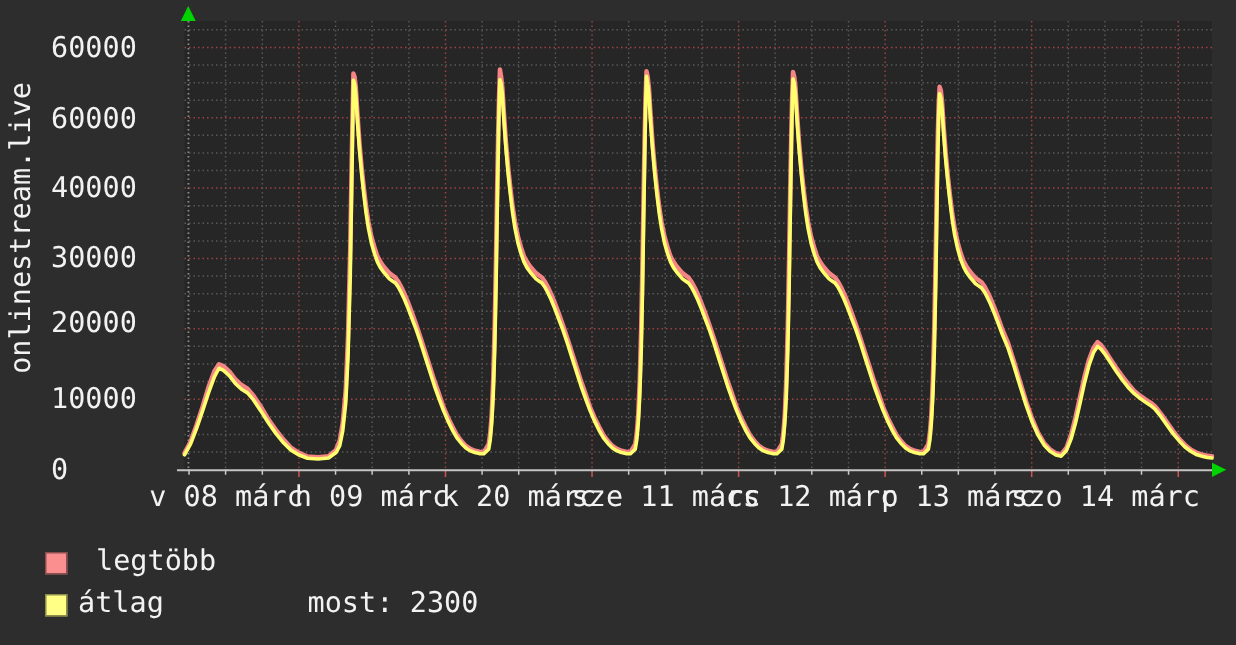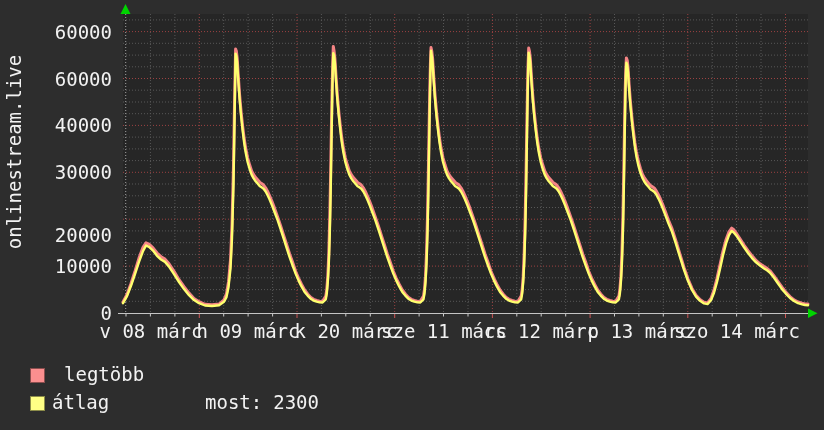--- a/index.html
+++ b/index.html
@@ -4,21 +4,21 @@
 <style>
   html,body{margin:0;padding:0;}
   body{width:824px;height:430px;background:#2d2d2d;position:relative;overflow:hidden;
        font-family:"DejaVu Sans Mono","Liberation Mono",monospace;color:#f2f2f2;}
   #canvas{position:absolute;left:0;top:0;width:824px;height:430px;}
   #plot{position:absolute;left:0;top:0;}
   .vtitle{position:absolute;top:263px;left:3px;width:222px;text-align:center;
           transform:rotate(-90deg);transform-origin:0 0;font-size:19px;line-height:22px;
           white-space:nowrap;}
   .ylab{position:absolute;left:34px;width:78px;height:22px;line-height:22px;
-        text-align:right;font-size:19px;}
+        font-size:19px;}
   .xlab{position:absolute;top:320px;width:200px;height:22px;line-height:22px;
         text-align:center;font-size:19px;white-space:pre;}
   .swatch{position:absolute;left:30px;width:13px;height:13px;border:1px solid rgba(0,0,0,0.45);}
   .sw1{top:368px;}
   .sw2{top:396px;}
   .ltext{position:absolute;left:52px;font-size:19px;line-height:22px;white-space:pre;}
   .lt1{top:363px;margin-left:12px;}
   .lt2{top:391px;}
   .stat{position:absolute;top:391px;font-size:19px;line-height:22px;white-space:pre;}
   .stat .v{margin-left:11px;}
@@ -117,21 +117,21 @@
       <line x1="118" y1="313.5" x2="812" y2="313.5" stroke="#c4c4c4" stroke-width="1.2"></line>
       <polygon points="120.5,14 130.5,14 125.5,4" fill="#00d400"></polygon>
       <polygon points="808,308.5 808,318 817.5,313.2" fill="#00d400"></polygon>
       <polyline points="123,302.0 127,294.5 131,283.5 135,271.3 139,258.1 143,247.3 146,242.9 149,244.1 153,247.8 157,253.0 161,256.7 165,259.1 169,263.8 174,271.3 179,279.7 184,286.7 189,293.1 194,298.5 199,301.7 205,304.3 212,304.8 219,304.1 224,299.9 226.5,293.8 228.5,282.0 230.5,260.0 232,224.8 233.5,165.3 234.6,99.6 235.6,49.0 236.4,51.3 237.2,58.3 238.2,74.7 239.6,94.9 241.1,111.8 242.6,125.9 244.1,138.1 245.6,147.9 247.6,157.8 249.6,164.8 251.6,170.9 253.6,174.6 255.6,177.5 257.6,179.8 259.6,182.1 261.6,183.6 263.6,185.0 265.6,187.8 267.6,191.5 269.6,195.8 272.1,201.8 274.6,208.4 277.6,216.9 280.6,225.8 283.6,235.1 286.6,244.5 289.6,253.9 292.6,262.3 295.6,271.3 298.6,278.3 301.6,284.4 304.6,290.0 307.6,294.0 310.6,297.3 313.6,299.3 316.6,300.5 319.6,301.2 322.6,301.4 325.8,296.1 326.8,289.1 327.8,276.4 328.8,253.4 329.8,216.9 330.7,170.0 331.4,127.7 332.1,90.2 332.7,64.4 333.3,46.4 334.1,51.3 334.9,58.3 335.9,74.7 337.3,94.9 338.8,111.8 340.3,125.9 341.8,138.1 343.3,147.9 345.3,157.8 347.3,164.8 349.3,170.9 351.3,174.6 353.3,177.5 355.3,179.8 357.3,182.1 359.3,183.6 361.3,185.0 363.3,187.8 365.3,191.5 367.3,195.8 369.8,201.8 372.3,208.4 375.3,216.9 378.3,225.8 381.3,235.1 384.3,244.5 387.3,253.9 390.3,262.3 393.3,271.3 396.3,278.3 399.3,284.4 402.3,290.0 405.3,294.0 408.3,297.3 411.3,299.3 414.3,300.5 417.3,301.2 420.3,301.4 423.5,296.1 424.5,289.1 425.5,276.4 426.5,253.4 427.5,216.9 428.4,170.0 429.1,127.7 429.8,90.2 430.4,64.4 431,47.5 431.8,51.3 432.6,58.3 433.6,74.7 435,94.9 436.5,111.8 438,125.9 439.5,138.1 441,147.9 443,157.8 445,164.8 447,170.9 449,174.6 451,177.5 453,179.8 455,182.1 457,183.6 459,185.0 461,187.8 463,191.5 465,195.8 467.5,201.8 470,208.4 473,216.9 476,225.8 479,235.1 482,244.5 485,253.9 488,262.3 491,271.3 494,278.3 497,284.4 500,290.0 503,294.0 506,297.3 509,299.3 512,300.5 515,301.2 518,301.4 521.2,296.1 522.2,289.1 523.2,276.4 524.2,253.4 525.2,216.9 526.1,170.0 526.8,127.7 527.5,90.2 528.1,64.4 528.7,48.0 529.5,51.3 530.3,58.3 531.3,74.7 532.7,94.9 534.2,111.8 535.7,125.9 537.2,138.1 538.7,147.9 540.7,157.8 542.7,164.8 544.7,170.9 546.7,174.6 548.7,177.5 550.7,179.8 552.7,182.1 554.7,183.6 556.7,185.0 558.7,187.8 560.7,191.5 562.7,195.8 565.2,201.8 567.7,208.4 570.7,216.9 573.7,225.8 576.7,235.1 579.7,244.5 582.7,253.9 585.7,262.3 588.7,271.3 591.7,278.3 594.7,284.4 597.7,290.0 600.7,294.0 603.7,297.3 606.7,299.3 609.7,300.5 612.7,301.2 615.7,301.4 618.9,296.1 619.9,289.1 620.9,276.4 621.9,253.4 622.9,216.9 623.8,170.0 624.5,127.7 625.2,90.2 625.8,69.1 626.4,57.9 627.2,60.2 628,67.2 629,83.2 630.4,101.5 631.9,117.4 633.4,131.0 634.9,142.8 636.4,152.1 638.4,161.5 640.4,168.5 642.4,174.2 644.4,177.9 646.4,180.7 648.4,183.1 650.4,185.4 652.4,186.8 654.4,188.2 656.4,191.1 658.4,194.8 660.4,199.0 662.9,205.1 665.4,211.7 668.4,220.1 672,228.6 676,241.2 680,254.4 684,267.5 688,279.0 692,288.4 696,295.3 700,299.6 704,302.2 707.5,302.9 711,298.5 714,290.0 717,278.3 720,264.7 723,251.1 726,239.8 729,231.9 731.7,228.1 734,230.0 737,234.2 740,238.9 744,245.0 748,250.6 752,255.8 756,260.5 760,263.8 764,266.6 767,268.4 770,270.8 774,275.9 778,281.6 782,287.2 786,292.4 790,296.6 794,299.9 798,302.0 802,303.2 805,303.9 808,304.1" fill="none" stroke="#f58585" stroke-width="3" stroke-linejoin="round" stroke-linecap="round"></polyline>
       <polyline points="123,303.2 127,296.1 131,285.8 135,274.1 139,261.9 143,251.1 146,245.5 149,246.9 153,250.6 157,255.8 161,259.5 165,261.9 169,266.6 174,274.1 179,282.0 184,289.1 189,295.2 194,300.1 199,303.2 205,305.5 212,306.0 219,305.3 224,301.7 226.5,297.1 228.5,287.2 230.5,268.4 232,238.0 233.5,184.0 234.6,116.0 235.6,53.6 236.4,56.0 237.2,63.0 238.2,79.4 239.6,99.1 241.1,116.0 242.6,130.1 244.1,142.3 245.6,152.1 247.6,162.0 249.6,169.0 251.6,174.6 253.6,178.4 255.6,181.2 257.6,183.6 259.6,185.9 261.6,187.3 263.6,188.7 265.6,191.5 267.6,195.3 269.6,199.5 272.1,205.6 274.6,212.2 277.6,220.1 280.6,229.0 283.6,238.4 286.6,247.8 289.6,257.2 292.6,265.6 295.6,273.6 298.6,280.6 301.6,286.7 304.6,291.9 307.6,295.6 310.6,298.7 313.6,300.6 316.6,301.7 319.6,302.4 322.6,302.5 325.8,299.4 326.8,293.3 327.8,282.0 328.8,263.8 329.8,233.3 330.7,191.1 331.4,146.5 332.1,104.3 332.7,71.5 333.3,53.2 334.1,56.0 334.9,63.0 335.9,79.4 337.3,99.1 338.8,116.0 340.3,130.1 341.8,142.3 343.3,152.1 345.3,162.0 347.3,169.0 349.3,174.6 351.3,178.4 353.3,181.2 355.3,183.6 357.3,185.9 359.3,187.3 361.3,188.7 363.3,191.5 365.3,195.3 367.3,199.5 369.8,205.6 372.3,212.2 375.3,220.1 378.3,229.0 381.3,238.4 384.3,247.8 387.3,257.2 390.3,265.6 393.3,273.6 396.3,280.6 399.3,286.7 402.3,291.9 405.3,295.6 408.3,298.7 411.3,300.6 414.3,301.7 417.3,302.4 420.3,302.5 423.5,299.4 424.5,293.3 425.5,282.0 426.5,263.8 427.5,233.3 428.4,191.1 429.1,146.5 429.8,104.3 430.4,71.5 431,50.8 431.8,56.0 432.6,63.0 433.6,79.4 435,99.1 436.5,116.0 438,130.1 439.5,142.3 441,152.1 443,162.0 445,169.0 447,174.6 449,178.4 451,181.2 453,183.6 455,185.9 457,187.3 459,188.7 461,191.5 463,195.3 465,199.5 467.5,205.6 470,212.2 473,220.1 476,229.0 479,238.4 482,247.8 485,257.2 488,265.6 491,273.6 494,280.6 497,286.7 500,291.9 503,295.6 506,298.7 509,300.6 512,301.7 515,302.4 518,302.5 521.2,299.4 522.2,293.3 523.2,282.0 524.2,263.8 525.2,233.3 526.1,191.1 526.8,146.5 527.5,104.3 528.1,71.5 528.7,52.7 529.5,56.0 530.3,63.0 531.3,79.4 532.7,99.1 534.2,116.0 535.7,130.1 537.2,142.3 538.7,152.1 540.7,162.0 542.7,169.0 544.7,174.6 546.7,178.4 548.7,181.2 550.7,183.6 552.7,185.9 554.7,187.3 556.7,188.7 558.7,191.5 560.7,195.3 562.7,199.5 565.2,205.6 567.7,212.2 570.7,220.1 573.7,229.0 576.7,238.4 579.7,247.8 582.7,257.2 585.7,265.6 588.7,273.6 591.7,280.6 594.7,286.7 597.7,291.9 600.7,295.6 603.7,298.7 606.7,300.6 609.7,301.7 612.7,302.4 615.7,302.5 618.9,299.4 619.9,293.3 620.9,282.0 621.9,263.8 622.9,233.3 623.8,191.1 624.5,146.5 625.2,104.3 625.8,76.2 626.4,62.6 627.2,64.9 628,71.9 629,87.9 630.4,105.7 631.9,121.6 633.4,135.2 634.9,147.0 636.4,156.4 638.4,165.7 640.4,172.8 642.4,177.9 644.4,181.7 646.4,184.5 648.4,186.8 650.4,189.2 652.4,190.6 654.4,192.0 656.4,194.8 658.4,198.6 660.4,202.8 662.9,208.9 665.4,215.4 668.4,223.4 672,231.9 676,244.1 680,257.2 684,269.9 688,281.1 692,290.0 696,296.6 700,300.8 704,303.4 707.5,304.1 711,300.3 714,292.8 717,282.0 720,268.9 723,255.3 726,243.6 729,235.1 731.7,230.9 734,232.8 737,236.6 740,241.2 744,247.3 748,253.0 752,258.1 756,262.3 760,265.6 764,268.4 767,270.3 770,272.7 774,277.8 778,283.5 782,289.1 786,293.8 790,298.0 794,301.0 798,303.2 802,304.3 805,305.0 808,305.3" fill="none" stroke="#ffff6e" stroke-width="2.4" stroke-linejoin="round" stroke-linecap="round"></polyline>
     </svg>
   <div class="vtitle">onlinestream.live</div>
   <div id="ylabels">
       <div class="ylab" style="top: 302px;">0</div>
       <div class="ylab" style="top: 255px;">10000</div>
-      <div class="ylab" style="top: 224px;">20000</div>
+      <div class="ylab" style="top: 204px;">20000</div>
       <div class="ylab" style="top: 161px;">30000</div>
       <div class="ylab" style="top: 114px;">40000</div>
       <div class="ylab" style="top: 68px;">60000</div>
       <div class="ylab" style="top: 21px;">60000</div>
     </div>
   <div id="xlabels">
       <div class="xlab" style="left: 51px;">v 08 márc</div>
       <div class="xlab" style="left: 148px;">h 09 márc</div>
       <div class="xlab" style="left: 246px;">k 20 márc</div>
       <div class="xlab" style="left: 344px;">sze 11 márc</div>

